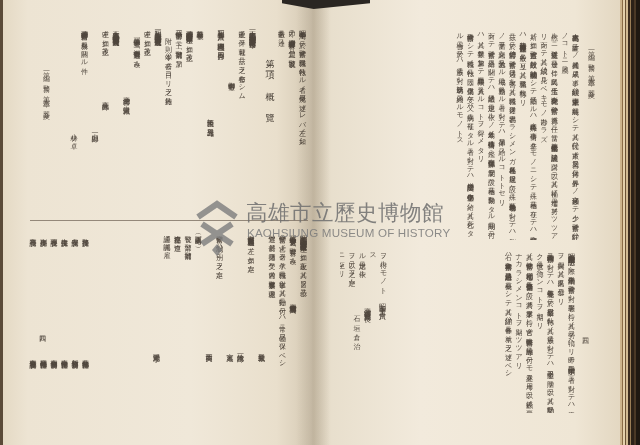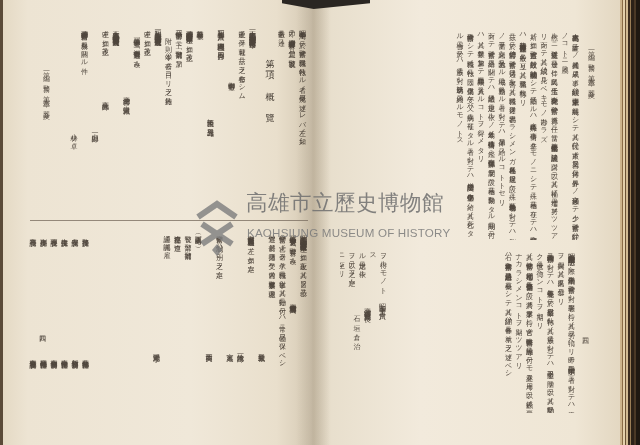--- a/index.html
+++ b/index.html
@@ -45,21 +45,21 @@
     position: absolute; writing-mode: vertical-rl; font-family: "DejaVu Serif", serif;
     font-size: 7px; letter-spacing: 1.5px; color: #3a3129; opacity: 0.8;
   }
   .pageno {
     position: absolute; writing-mode: vertical-rl; font-family: "DejaVu Serif", serif;
     font-size: 7px; color: #3a3129; opacity: 0.8;
   }
   .rule { position: absolute; height: 1px; background: #7d7163; opacity: 0.8; }
   .wm-logo { position: absolute; left: 194px; top: 200px; width: 46px; height: 56px; opacity: 0.82; }
   .wm-zh {
-    position: absolute; left: 246px; top: 188px; font-family: "DejaVu Sans", sans-serif;
+    position: absolute; left: 246px; top: 198px; font-family: "DejaVu Sans", sans-serif;
     font-size: 21.5px; letter-spacing: 0.5px; color: #6f6f6f; opacity: 0.85; white-space: nowrap;
   }
   .wm-en {
     position: absolute; left: 247px; top: 226px; font-family: "Liberation Sans", sans-serif;
     font-size: 11.6px; letter-spacing: 0.2px; color: #7a7a7a; opacity: 0.85; white-space: nowrap;
   }
 </style>
 </head>
 <body>
 

